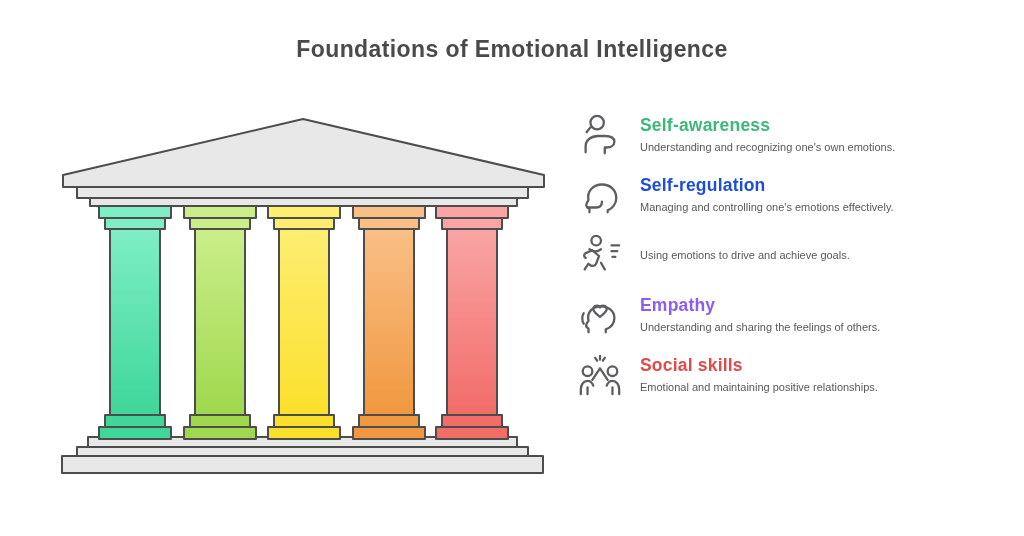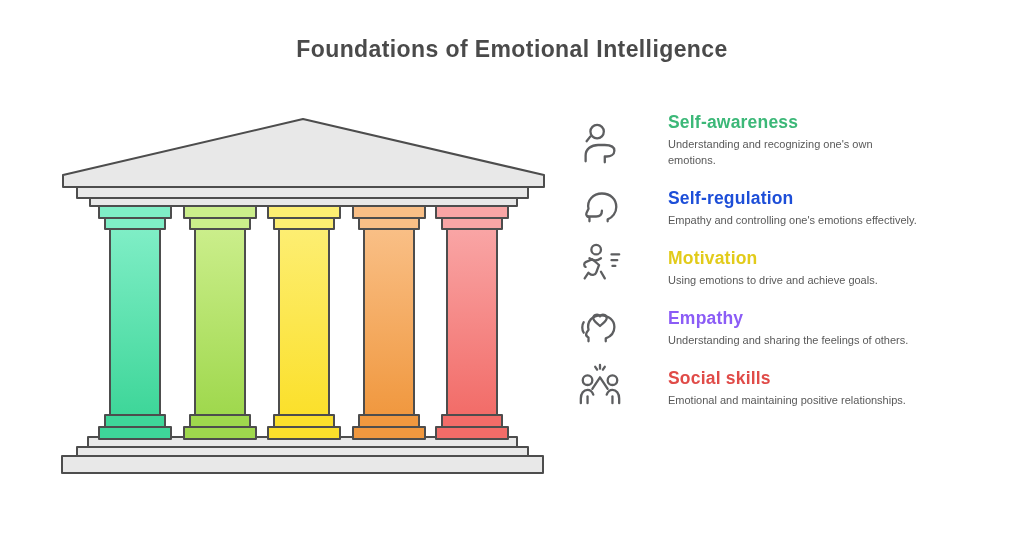--- a/index.html
+++ b/index.html
@@ -6,21 +6,21 @@
   #stage{
     position:relative;width:1024px;height:536px;background:#ffffff;
     font-family:"Liberation Sans",sans-serif;overflow:hidden;
   }
   .page-title{
     position:absolute;top:36px;left:0;right:0;text-align:center;
     font-size:23px;font-weight:bold;letter-spacing:0.4px;color:#4a4a4a;
   }
   #temple-svg{position:absolute;left:55px;top:100px;}
   #legend{position:absolute;left:577px;top:112px;width:340px;}
-  .legend-item{display:flex;align-items:flex-end;margin-bottom:13px;gap:28px;}
+  .legend-item{display:flex;align-items:center;margin-bottom:13px;}
   .legend-icon{width:50px;flex:0 0 50px;margin-right:13px;margin-top:1px;}
   .legend-icon svg{display:block;}
   .legend-icon svg *{fill:none;stroke-linecap:round;stroke-linejoin:round;}
   .legend-text{width:258px;}
   .legend-heading{font-size:17.5px;font-weight:bold;letter-spacing:0.2px;margin-bottom:4px;}
   .legend-desc{font-size:11px;line-height:1.42;color:#595959;}
 </style>
 </head>
 <body>
 
@@ -120,39 +120,38 @@
 
     <div class="legend-item">
       <span class="legend-icon">
         <svg width="46" height="46" viewBox="0 0 48 48" stroke-width="2.4" stroke="#5d5e60">
           <path d="M13 41 v-4 c-3-1-4-3-3-5 l2-4 c-2-9 5-16 14-16 c9 0 15 6 15 14 c0 6-4 11-9 13 v2"></path>
           <path d="M11 36 h9 c4 0 6-2 6-6"></path>
         </svg>
       </span>
       <div class="legend-text">
         <div class="legend-heading" style="color: #1d4ed8;">Self-regulation</div>
-        <div class="legend-desc">Empathy and controlling one's emotions effectively.</div>
+        <div class="legend-desc">Managing and controlling one's emotions effectively.</div>
       </div>
     </div>
 
     <div class="legend-item">
       <span class="legend-icon">
         <svg width="46" height="46" viewBox="0 0 48 48" stroke-width="2.4" stroke="#5d5e60">
           <circle cx="20" cy="8" r="5"></circle>
           <path d="M13 17 c4 3 8 3 12 0"></path>
           <path d="M9 26 c-2-1-2-4 0-5 l7-3 7 6 -3 8 c-1 3-5 3-7 1"></path>
           <path d="M25 31 l4 7"></path>
           <path d="M12 32 l-4 6"></path>
           <path d="M36 13 h8"></path>
             <path d="M36 19 h6"></path>
             <path d="M37 25 h3"></path>
         </svg>
       </span>
       <div class="legend-text">
-        <div class="legend-heading" style="color: rgb(226, 203, 26);">Motivation</div>
         <div class="legend-desc">Using emotions to drive and achieve goals.</div>
       </div>
     </div>
 
     <div class="legend-item">
       <span class="legend-icon">
         <svg width="46" height="46" viewBox="0 0 48 48" stroke-width="2.4" stroke="#5d5e60">
           <path d="M12 41 v-4 c-2-1-3-3-2-5 l2-3 c-2-9 4-15 13-15 c8 0 14 5 14 12 c0 6-4 10-9 12 v3"></path>
           <path d="M24 15 c-2-3-7-2-7 2 c0 3 4 5 7 8 c3-3 7-5 7-8 c0-4-5-5-7-2"></path>
           <path d="M7 21 c-2 3-2 8 0 11"></path>

